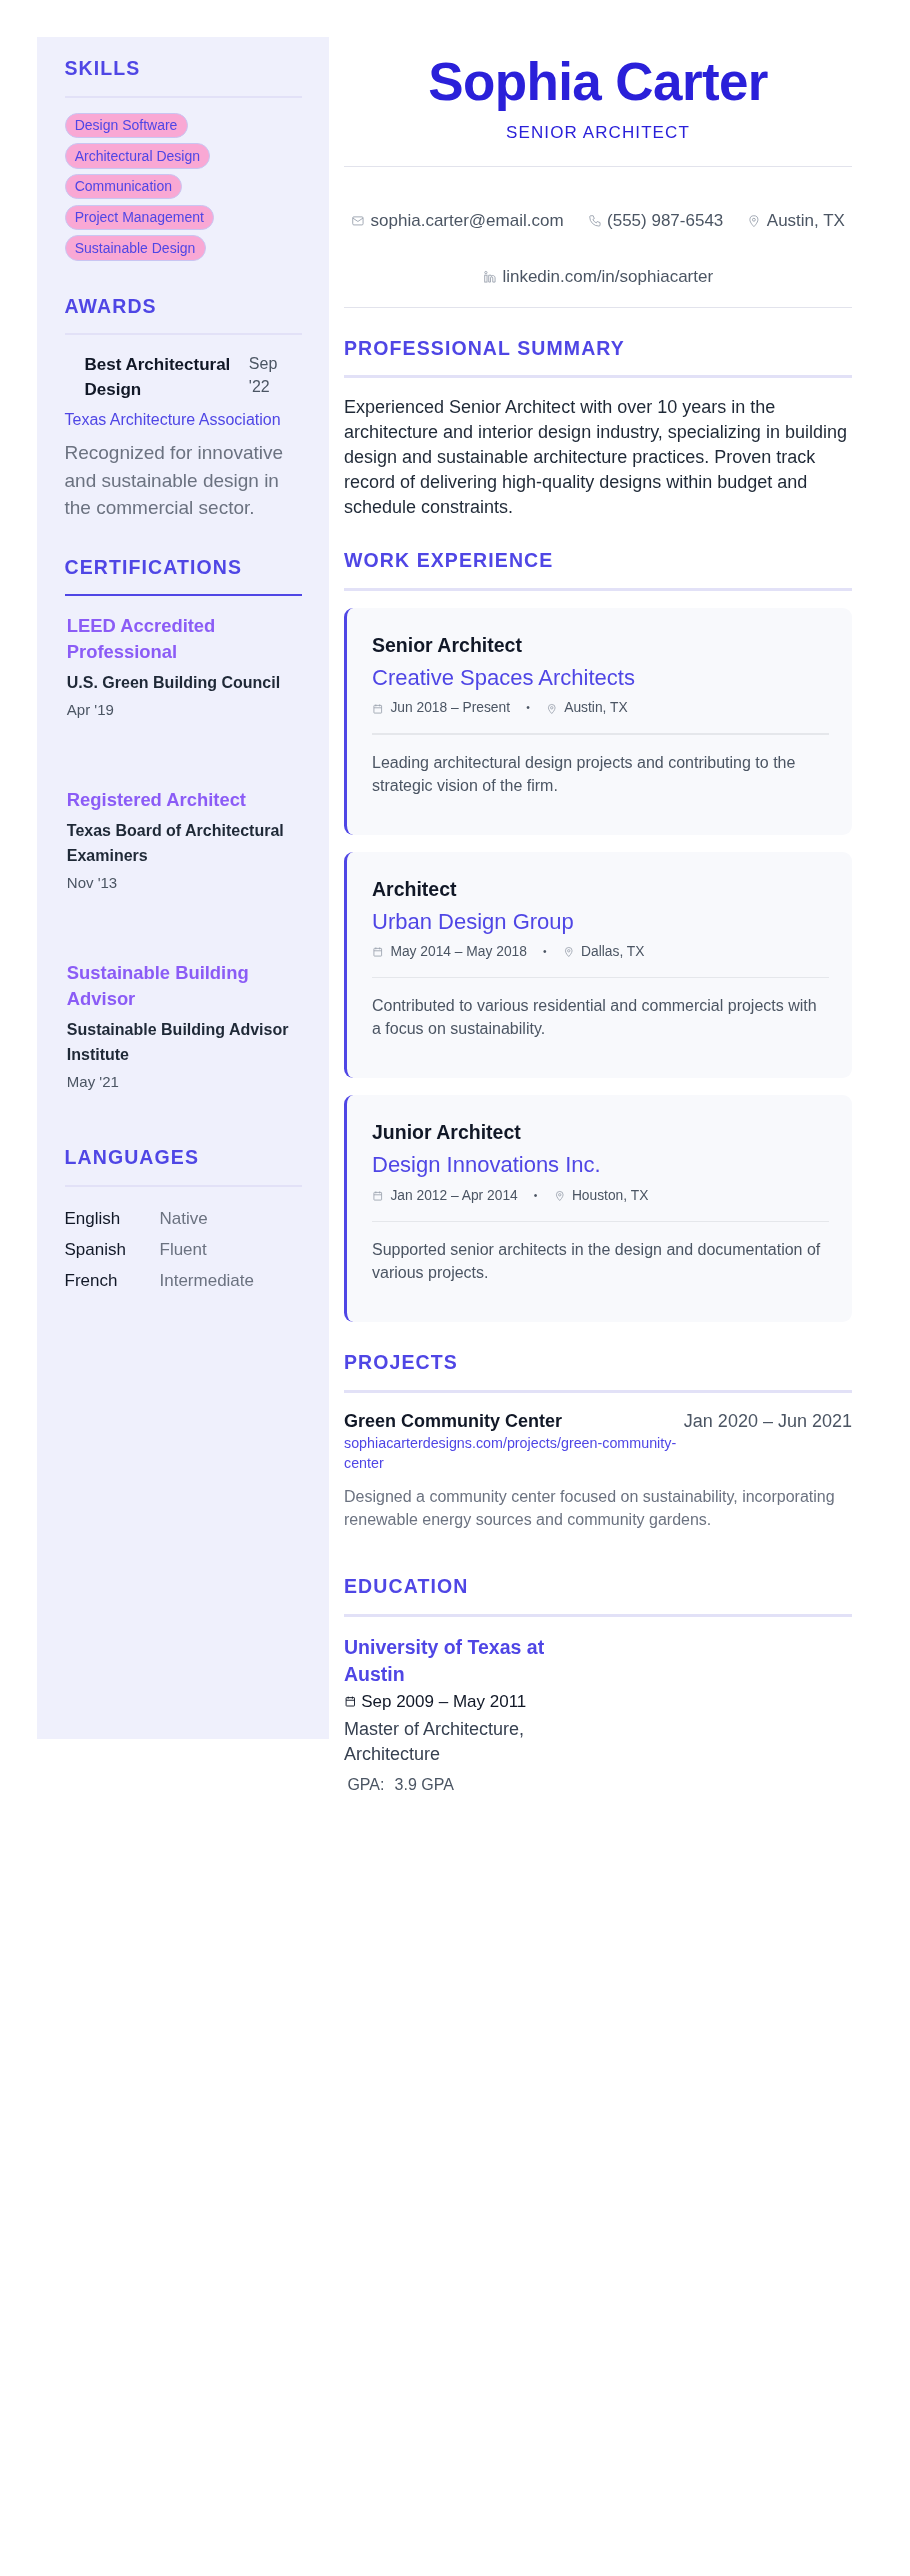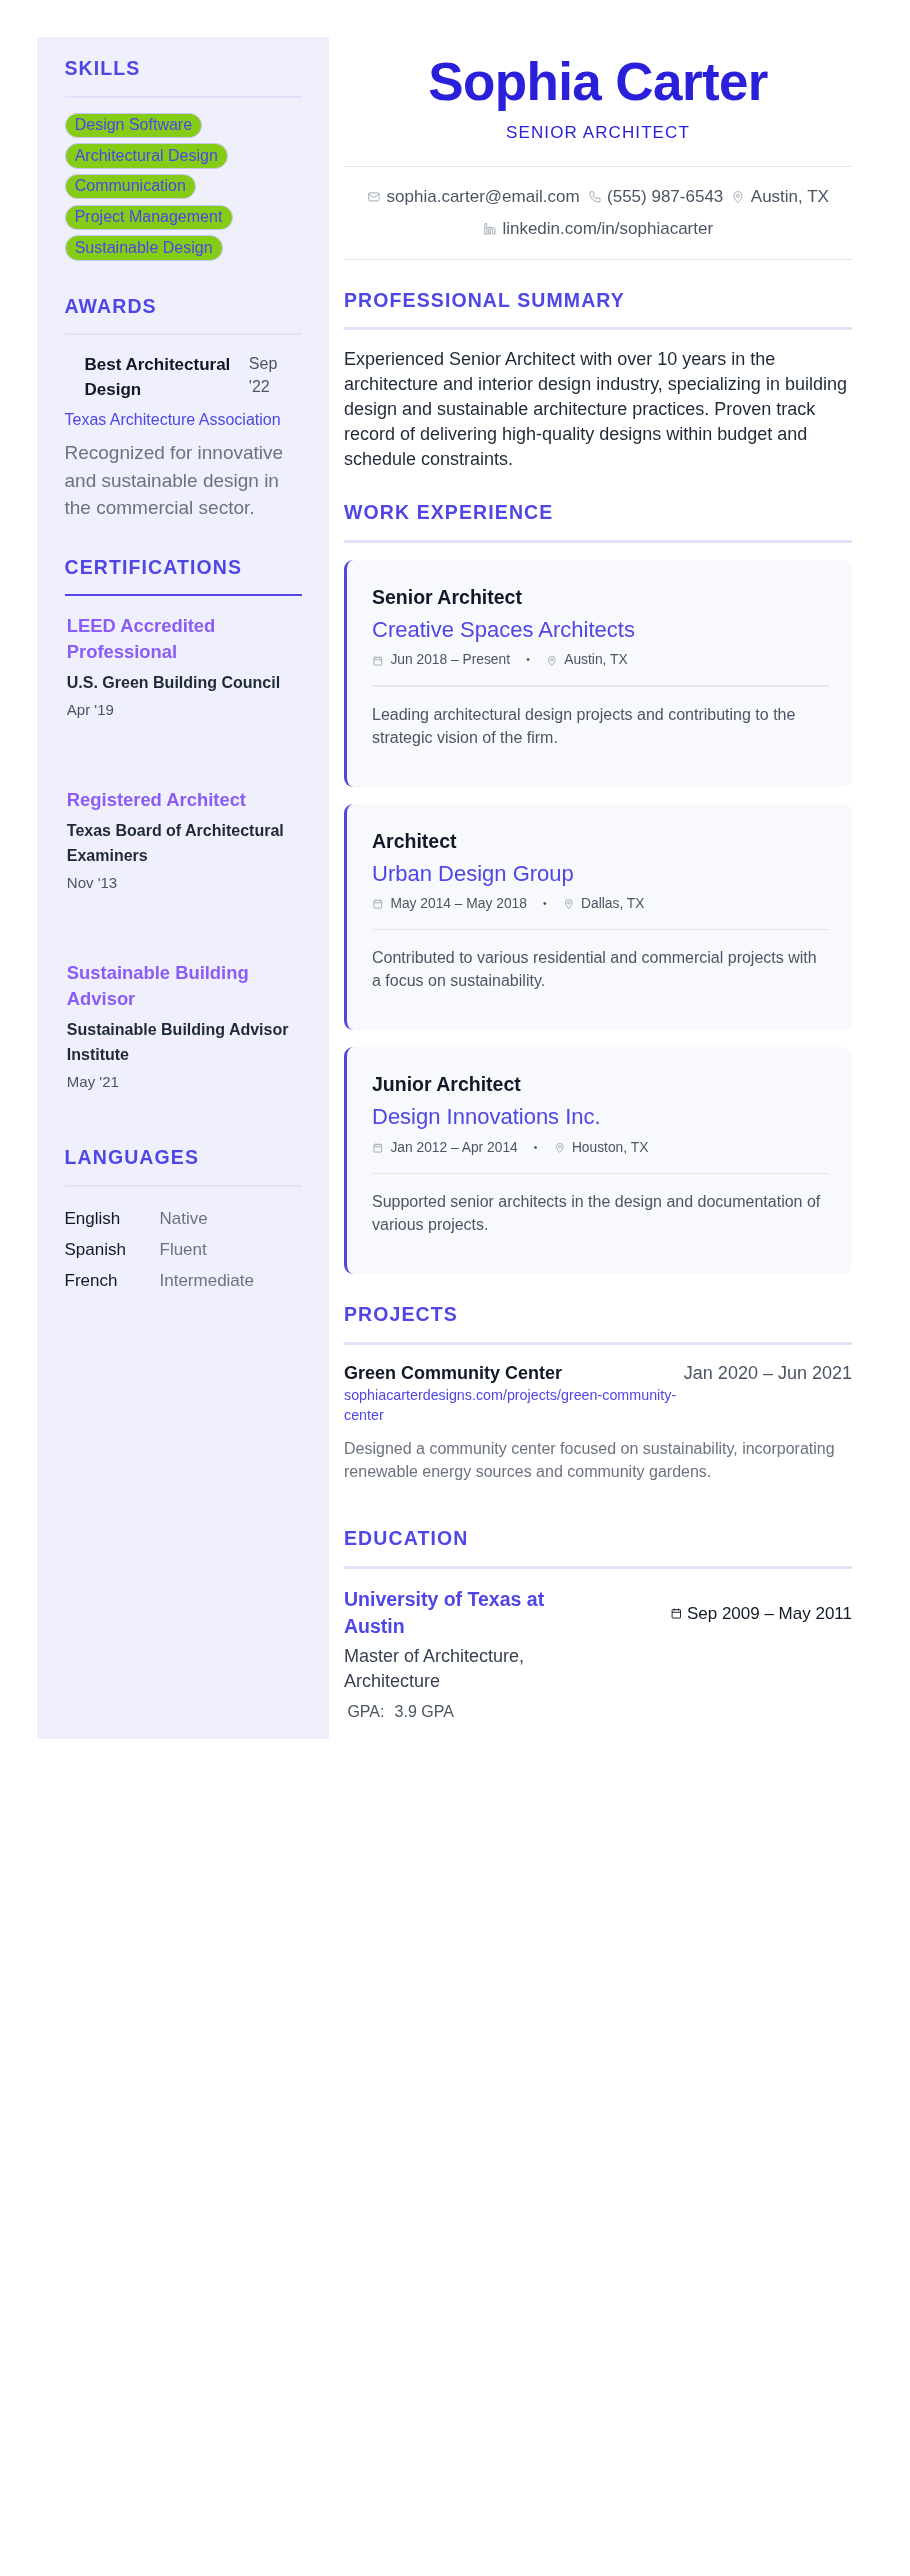--- a/index.html
+++ b/index.html
@@ -15,21 +15,21 @@
   }
   .side-heading {
     font-size: 19.5px; font-weight: 700; color: #4f46e5; letter-spacing: 1.1px;
     line-height: 1; padding-bottom: 17px; border-bottom: 2.9px solid #e2e1f7;
   }
   .side-heading.strong { border-bottom-color: #4f46e5; }
   .skills { padding-top: 22px; }
   .chip-list { display: flex; flex-direction: column; align-items: flex-start; gap: 5.2px; margin-top: 15px; }
   .chip {
     display: inline-block; padding: 4.6px 9.2px; border: 1.1px solid #c9c5f2; border-radius: 13.8px;
-    font-size: 16px; color: #4f46e5; background: #84cc16; line-height: 14.3px;
+    font-size: 14px; color: #4f46e5; background: #f9a8d4; line-height: 14.3px;
   }
   .awards { margin-top: 36px; }
   .award-head { display: flex; justify-content: flex-end; margin-top: 17px; margin-left: 20px; }
   .award-title { font-size: 17px; font-weight: 700; color: #111827; line-height: 25px; width: 178px; }
   .award-date { font-size: 16px; color: #4b5563; line-height: 23px; width: 57px; }
   .award-org { font-size: 16px; color: #4f46e5; margin-top: 6.9px; line-height: 22px; }
   .award-desc { font-size: 19px; color: #6b7280; line-height: 27.5px; margin-top: 8px; }
 
   .certs { margin-top: 36px; }
   .cert { padding: 17px 2.3px 0 2.3px; }
@@ -46,21 +46,21 @@
 
   
   .main { position: absolute; left: 344px; top: 37px; width: 508px; }
   .header { text-align: center; padding-top: 16px; }
   .name { font-size: 53px; font-weight: 700; color: #2a20d9; line-height: 57px; letter-spacing: -0.6px; }
   .role { font-size: 17px; color: #2a20d9; letter-spacing: 1.1px; margin-top: 12.6px; line-height: 20.6px; }
   .contact {
     margin-top: 23px; border-top: 1.1px solid #e2e3ec; border-bottom: 1.1px solid #e2e3ec;
     padding: 13.8px 0 13.8px 0; font-size: 17px; color: #4b5563; line-height: 32px;
   }
-  .contact-line { display: flex; justify-content: center; align-items: center; gap: 8px; }
+  .contact-line { display: flex; justify-content: center; align-items: center; gap: 24px; margin-top: 24px; }
   .contact-item { display: inline-flex; align-items: center; gap: 5.7px; }
   .icon { display: inline-block; color: #9ca3af; }
   .icon svg { display: block; }
 
   .section { margin-top: 31px; }
   .sec-heading {
     font-size: 19.5px; font-weight: 700; color: #4f46e5; letter-spacing: 1.1px; line-height: 1;
     padding-bottom: 17px; border-bottom: 3.4px solid #e2e1f7;
   }
   .summary-text { font-size: 18px; color: #1f2937; line-height: 25px; margin-top: 17px; }
@@ -76,21 +76,21 @@
   .job-meta .dot { margin: 0 9.2px; font-size: 10.3px; }
   .job-divider { height: 1.1px; background: #e5e7eb; margin-top: 16px; }
   .job-desc { font-size: 16px; color: #4b5563; line-height: 23px; margin-top: 16px; }
 
   .project-head { display: flex; justify-content: space-between; margin-top: 17px; }
   .project-name { font-size: 18px; font-weight: 700; color: #111827; line-height: 23px; }
   .project-date { font-size: 18px; color: #4b5563; line-height: 23px; }
   .project-link { font-size: 14.3px; color: #4f46e5; line-height: 20.6px; width: 333px; word-break: break-all; }
   .project-desc { font-size: 16px; color: #6b7280; line-height: 23px; margin-top: 11.5px; }
 
-  .edu-head { display: flex; justify-content: space-between; margin-top: 17px; }
+  .edu-head { display: flex; justify-content: space-between; margin-top: 17px; flex-direction: column; }
   .edu-school { font-size: 19.5px; font-weight: 700; color: #4f46e5; line-height: 27.5px; width: 229px; }
   .edu-dates { display: flex; align-items: center; gap: 4.6px; font-size: 17px; color: #111827; line-height: 25px; }
   .edu-dates .icon { color: #111827; }
   .edu-degree { font-size: 18px; color: #374151; line-height: 25px; margin-top: 3.4px; width: 229px; }
   .edu-gpa { font-size: 16px; color: #4b5563; line-height: 23px; margin-top: 5.7px; padding-left: 3.4px; }
   .edu-gpa span + span { margin-left: 5.7px; }
 </style>
 </head>
 <body>
 

